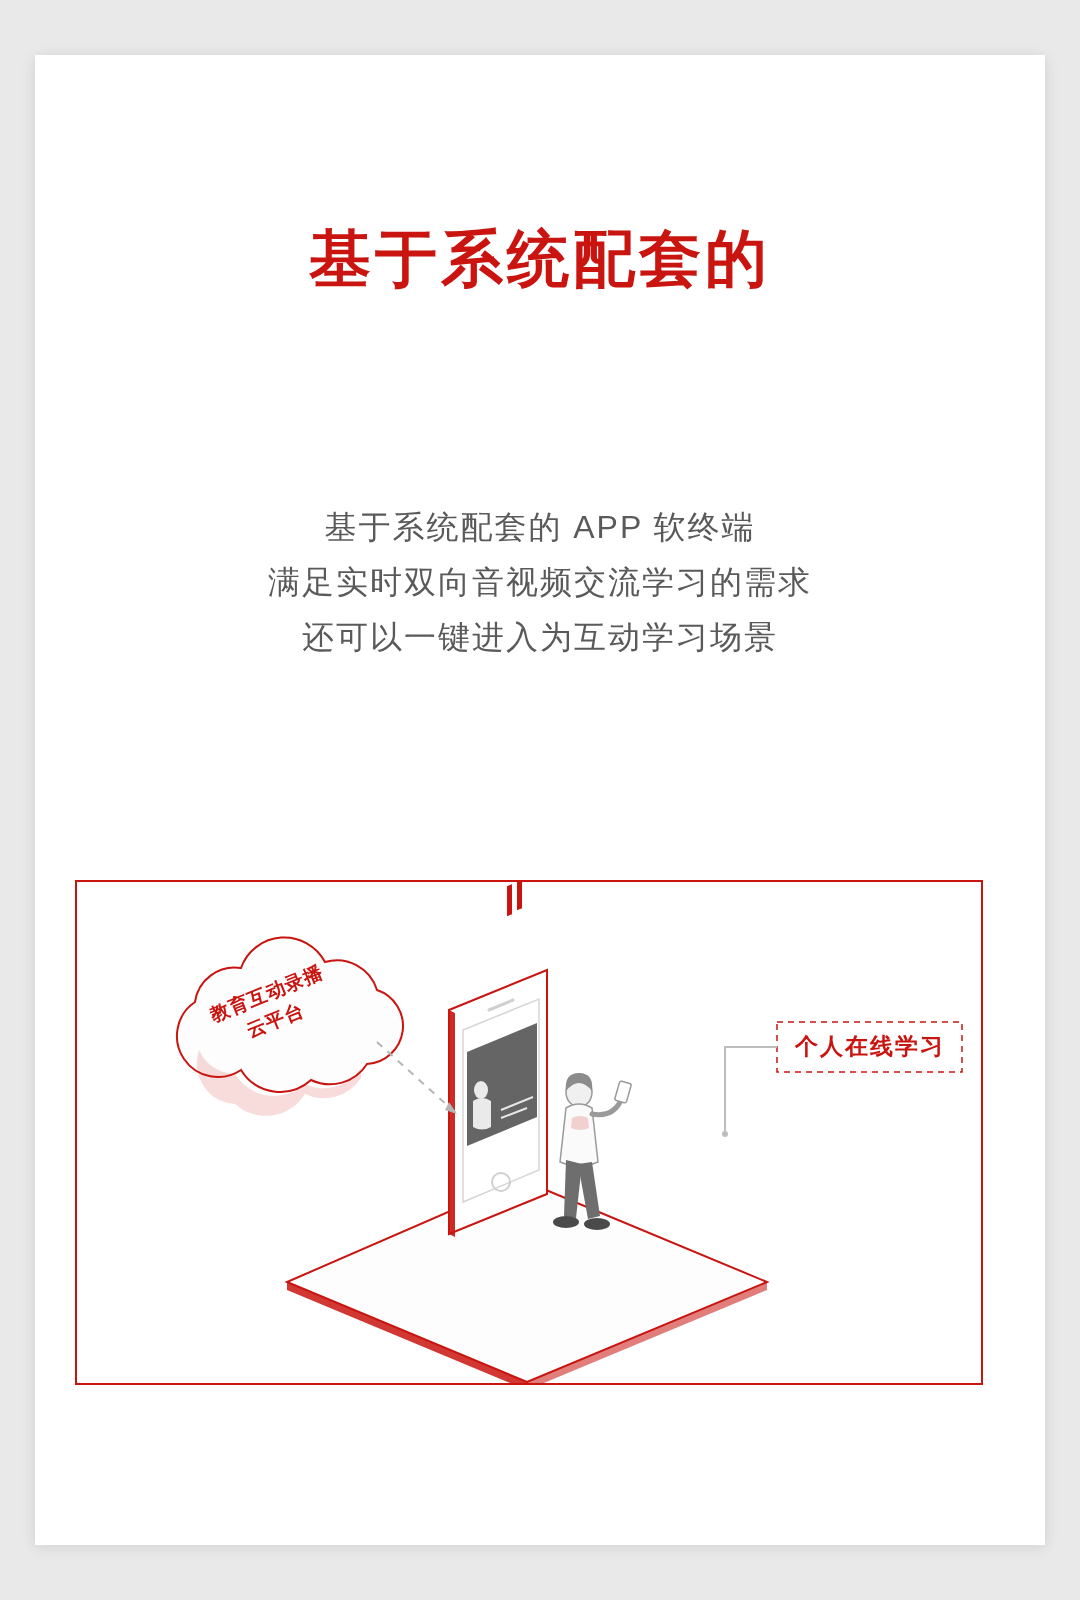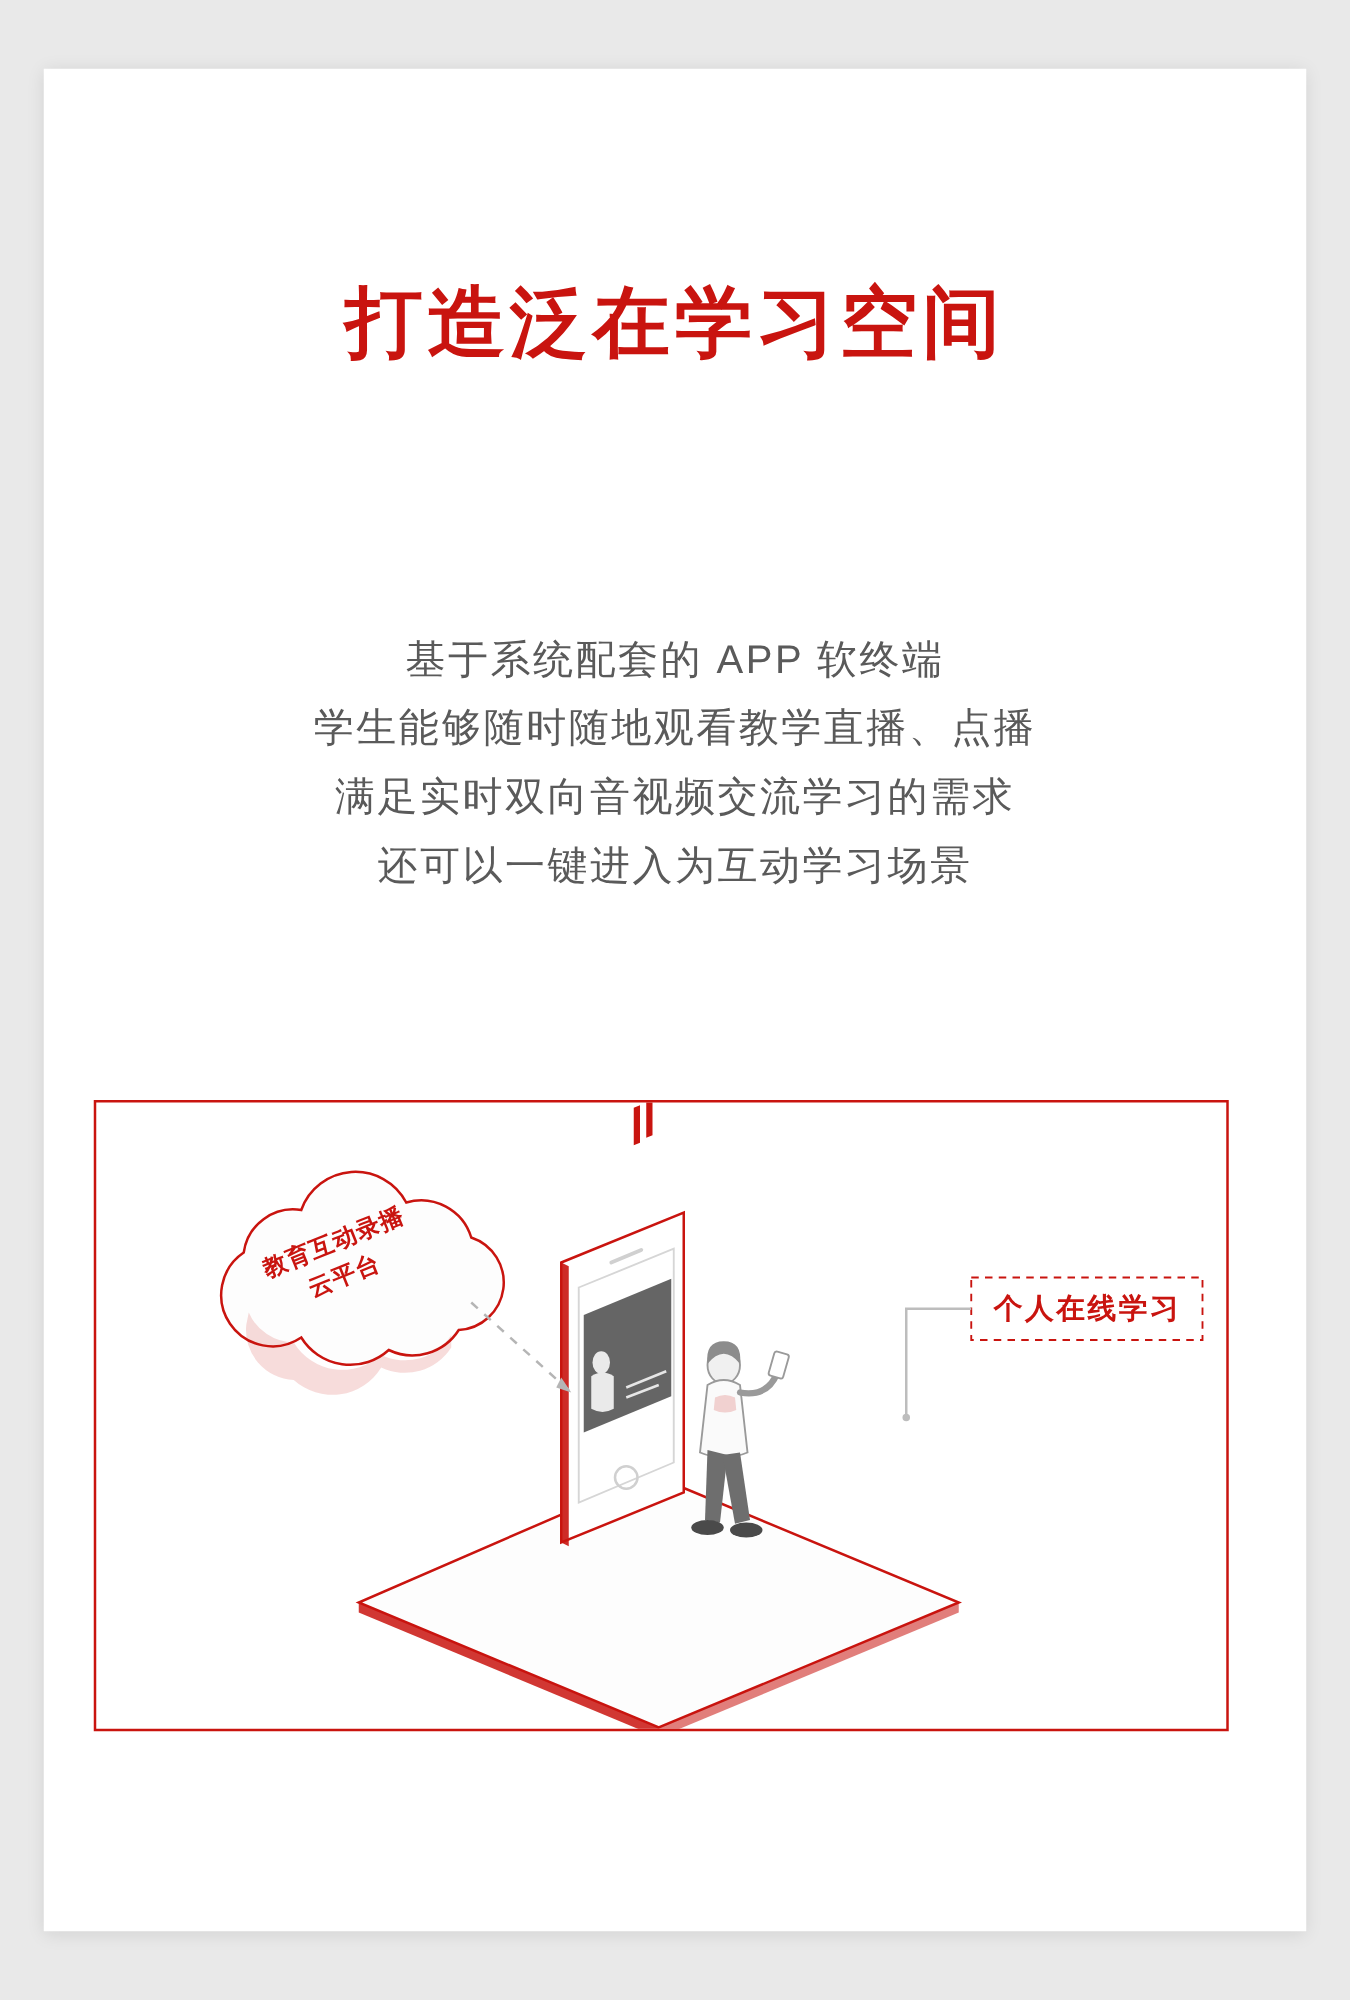--- a/index.html
+++ b/index.html
@@ -95,26 +95,25 @@
     letter-spacing: 2px;
   }
 </style>
 </head>
 <body>
 
 <div class="page">
   <div class="sheet">
 
     <div class="header">
-      <div class="title">打造泛在学习空间</div>
+      <div class="title">基于系统配套的</div>
     </div>
 
     <div class="copy">
       <div class="copy-line">基于系统配套的 APP 软终端</div>
-      <div class="copy-line">学生能够随时随地观看教学直播、点播</div>
       <div class="copy-line">满足实时双向音视频交流学习的需求</div>
       <div class="copy-line">还可以一键进入为互动学习场景</div>
     </div>
 
     <div class="panel">
       <svg width="904" height="501" viewBox="0 0 904 501">
 
         <g>
           <polygon points="445,298 690,400 450,500 210,400" fill="#fdfdfd" stroke="#c9140f" stroke-width="2"></polygon>
           <polygon points="210,400 450,500 450,508 210,408" fill="#c9140f" opacity="0.85"></polygon>

